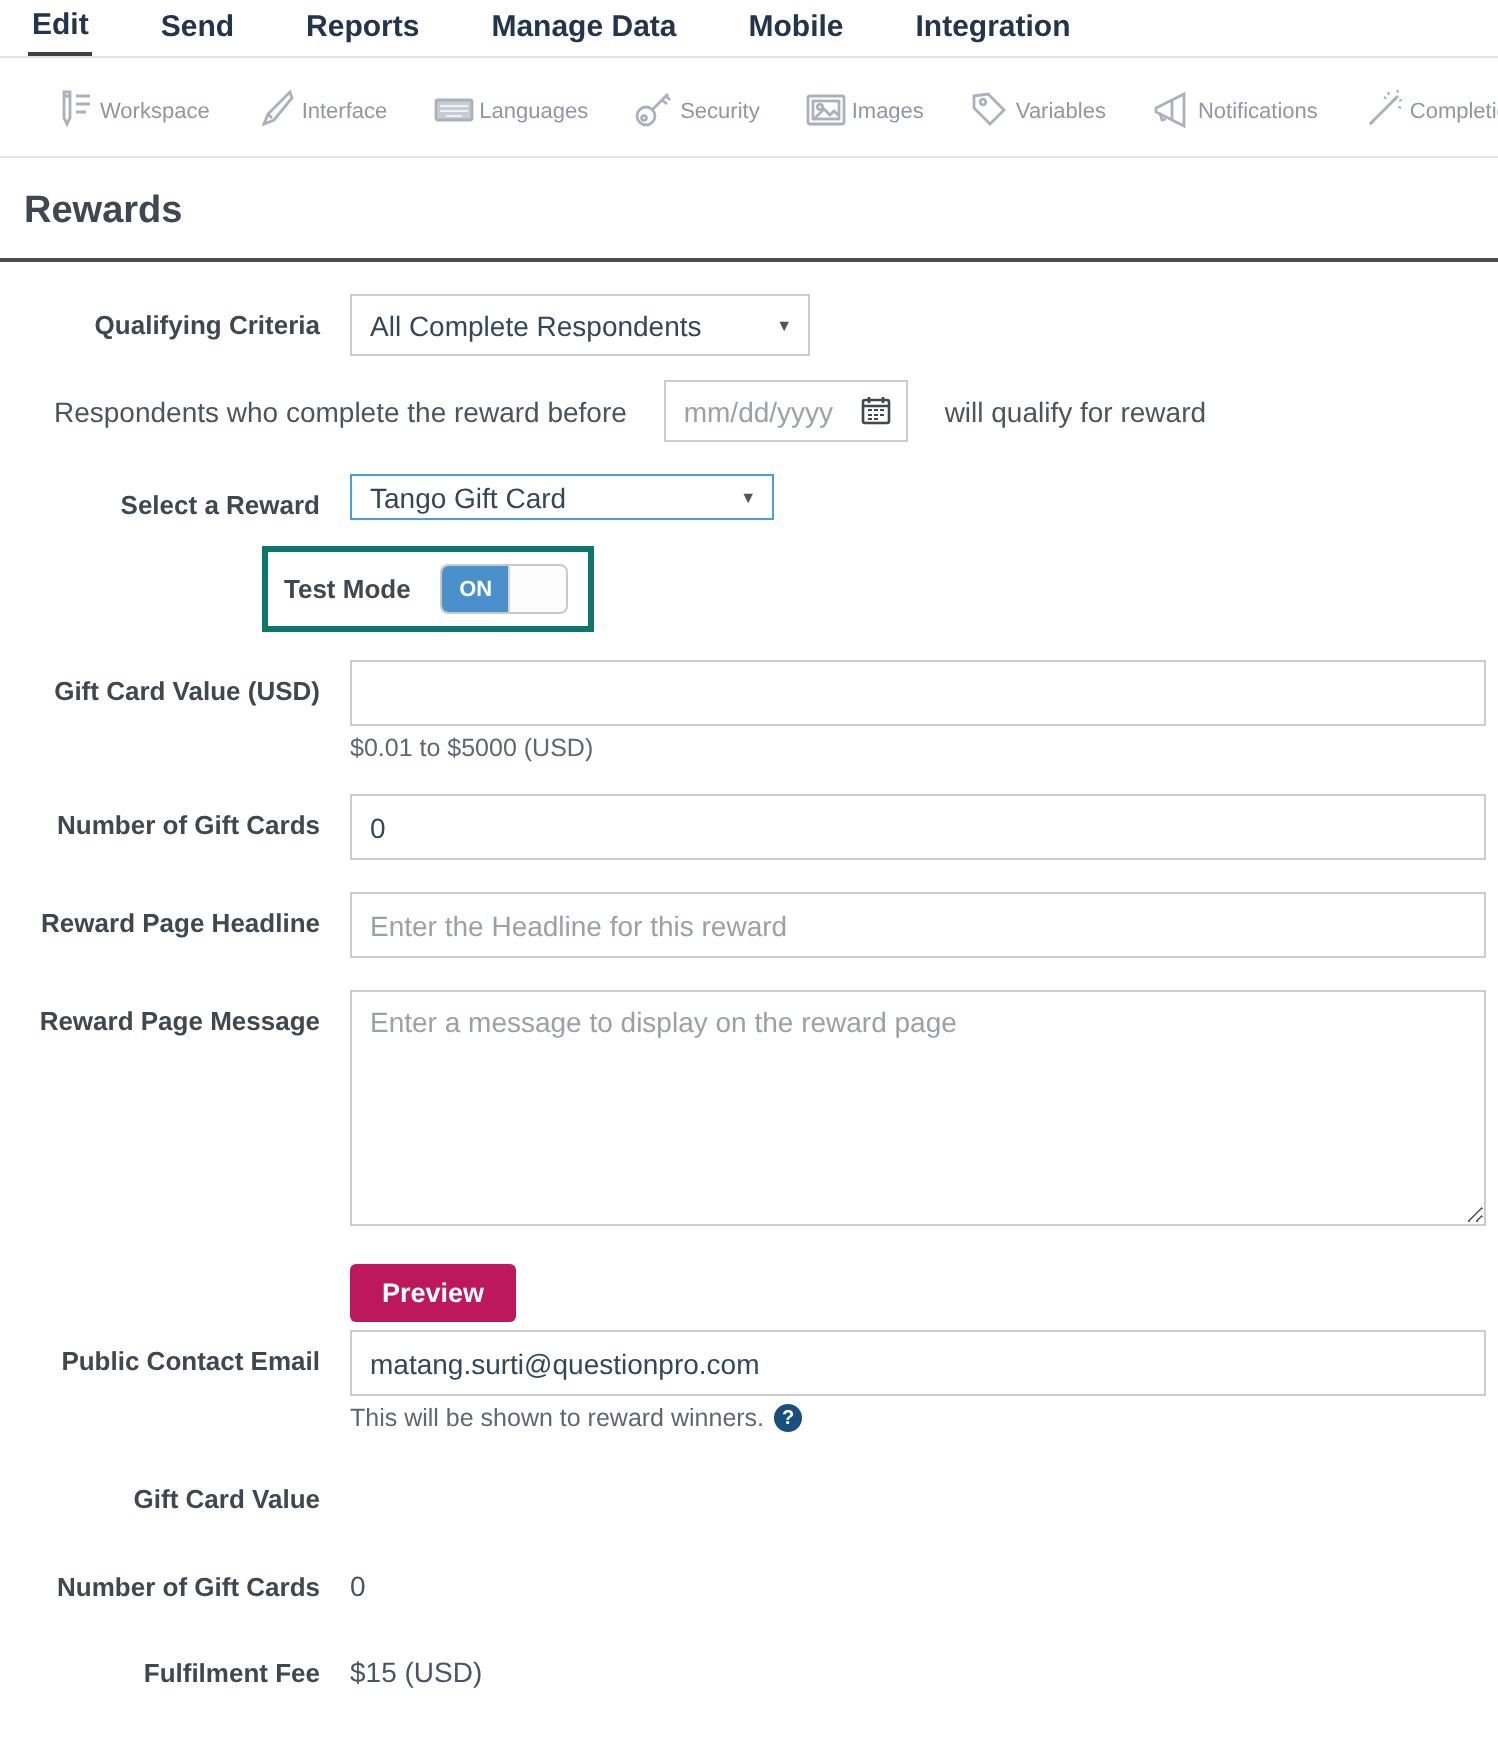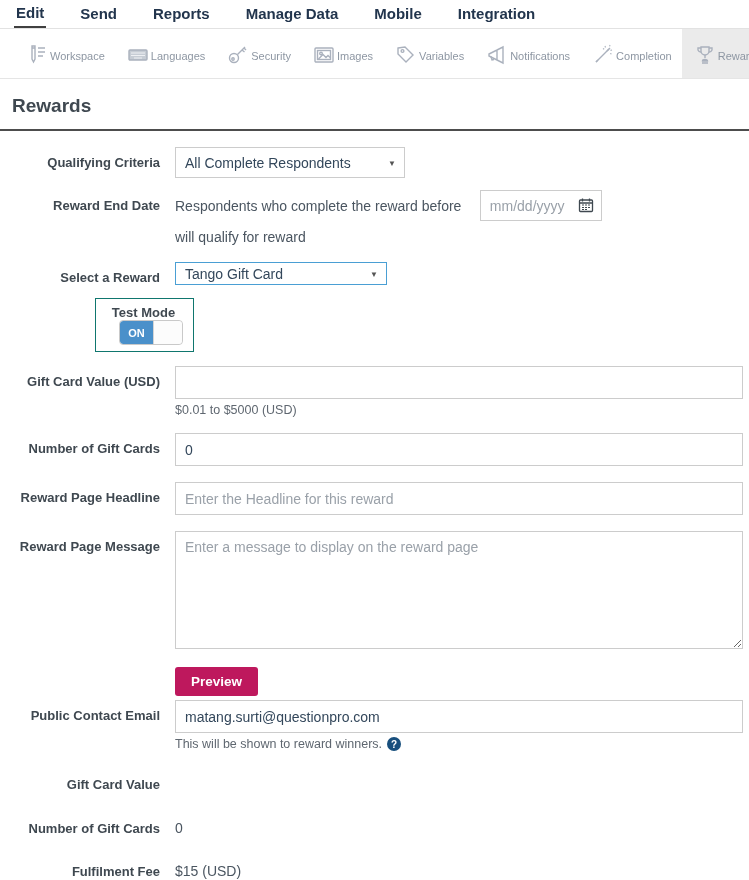--- a/index.html
+++ b/index.html
@@ -50,21 +50,21 @@
 
   .hint { font-size:12.5px; color:#5f6770; margin-top:4px; }
   .hint-email { display:flex; align-items:center; gap:5px; }
   .qmark { display:inline-flex; align-items:center; justify-content:center; width:14px; height:14px; border-radius:50%; background:#184f7d; color:#fff; font-size:10px; font-weight:700; cursor:pointer; }
 
   textarea { font-family:"Liberation Sans", sans-serif; font-size:14px; color:#33475b;
     border:1px solid #cccccc; width:100%; height:118px; padding:7px 9px; resize:both; outline:none; }
 
   
   .testmode-row { margin:2px 0 14px 0; }
-  .red-box { border:1px solid #0f766e; display:inline-flex; align-items:center; padding:6px 10px 6px 8px; margin-left:83px;flex-direction:column; }
+  .red-box { border:3px solid #0f766e; display:inline-flex; align-items:center; padding:6px 10px 6px 8px; margin-left:119px; }
   .red-box .tm-label { font-size:13px; font-weight:700; color:#3f4850; }
   .toggle { margin-left:15px; width:64px; height:25px; border:1px solid #c9c9c9; border-radius:4px; overflow:hidden; display:flex; cursor:pointer; background:#f7f7f7; }
   .toggle .on-half { width:33px; background:#4a90ca; color:#fff; font-size:11px; font-weight:700; display:flex; align-items:center; justify-content:center; border-radius:3px 0 0 3px; }
   .toggle .knob { flex:1; background:#fcfcfc; border-left:1px solid #d5d5d5; border-radius:0 3px 3px 0; }
 
   
   .btn-blue { background:#be185d; color:#ffffff; font-family:"Liberation Sans", sans-serif;
     font-size:13.5px; font-weight:700; border:none; border-radius:3px; padding:7px 16px; cursor:pointer; }
   .preview-row { margin:14px 0 4px 163px; }
 
@@ -91,20 +91,28 @@
       <svg width="26" height="26" viewBox="0 0 26 26">
           <path d="M8 4 L8 17 L9.5 20 L11 17 L11 4 Z M8 6 L11 6"></path>
           <path d="M14 6 h7 M14 10 h7 M14 14 h5"></path>
         </svg>
     </span>
     <span class="tlabel">Workspace</span>
   </div>
   <div class="tool">
     <span class="ticon">
       <svg width="26" height="26" viewBox="0 0 26 26">
+          <path d="M20 4 L9 15 L7 20 L12 18 L21 7 Z M9 15 L11 17"></path>
+        </svg>
+    </span>
+    <span class="tlabel">Interface</span>
+  </div>
+  <div class="tool">
+    <span class="ticon">
+      <svg width="26" height="26" viewBox="0 0 26 26">
           <rect x="4" y="8" width="18" height="10" rx="1" fill="#c6ccd4" stroke="#aab1bd"></rect>
           <path d="M6 11 h14 M6 13.5 h14 M9 16 h8" stroke="#eef0f3" stroke-width="1"></path>
         </svg>
     </span>
     <span class="tlabel">Languages</span>
   </div>
   <div class="tool">
     <span class="ticon">
       <svg width="26" height="26" viewBox="0 0 26 26">
           <circle cx="9" cy="16" r="4.5"></circle>
@@ -188,21 +196,20 @@
       <span class="sel-wrap sel-qual">
         <select>
           <option>All Complete Respondents</option>
         </select>
         <span class="arrow">▼</span>
       </span>
     </div>
   </div>
 
   <div class="row">
-    <div class="lbl">Reward End Date</div>
     <div class="fld">
       <span class="inline-text">Respondents who complete the reward before</span>
       <span class="date-wrap">
         <input type="text" placeholder="mm/dd/yyyy" style="">
         <span class="cal">
           <svg width="16" height="16" viewBox="0 0 16 16">
               <rect x="1.5" y="3" width="13" height="11.5" rx="1"></rect>
               <path d="M1.5 6 h13 M4.5 1.5 v3 M11.5 1.5 v3"></path>
               <path d="M4 8 h2 M7 8 h2 M10 8 h2 M4 10.5 h2 M7 10.5 h2 M10 10.5 h2 M4 12.5 h2 M7 12.5 h2" stroke-width="1"></path>
             </svg>

